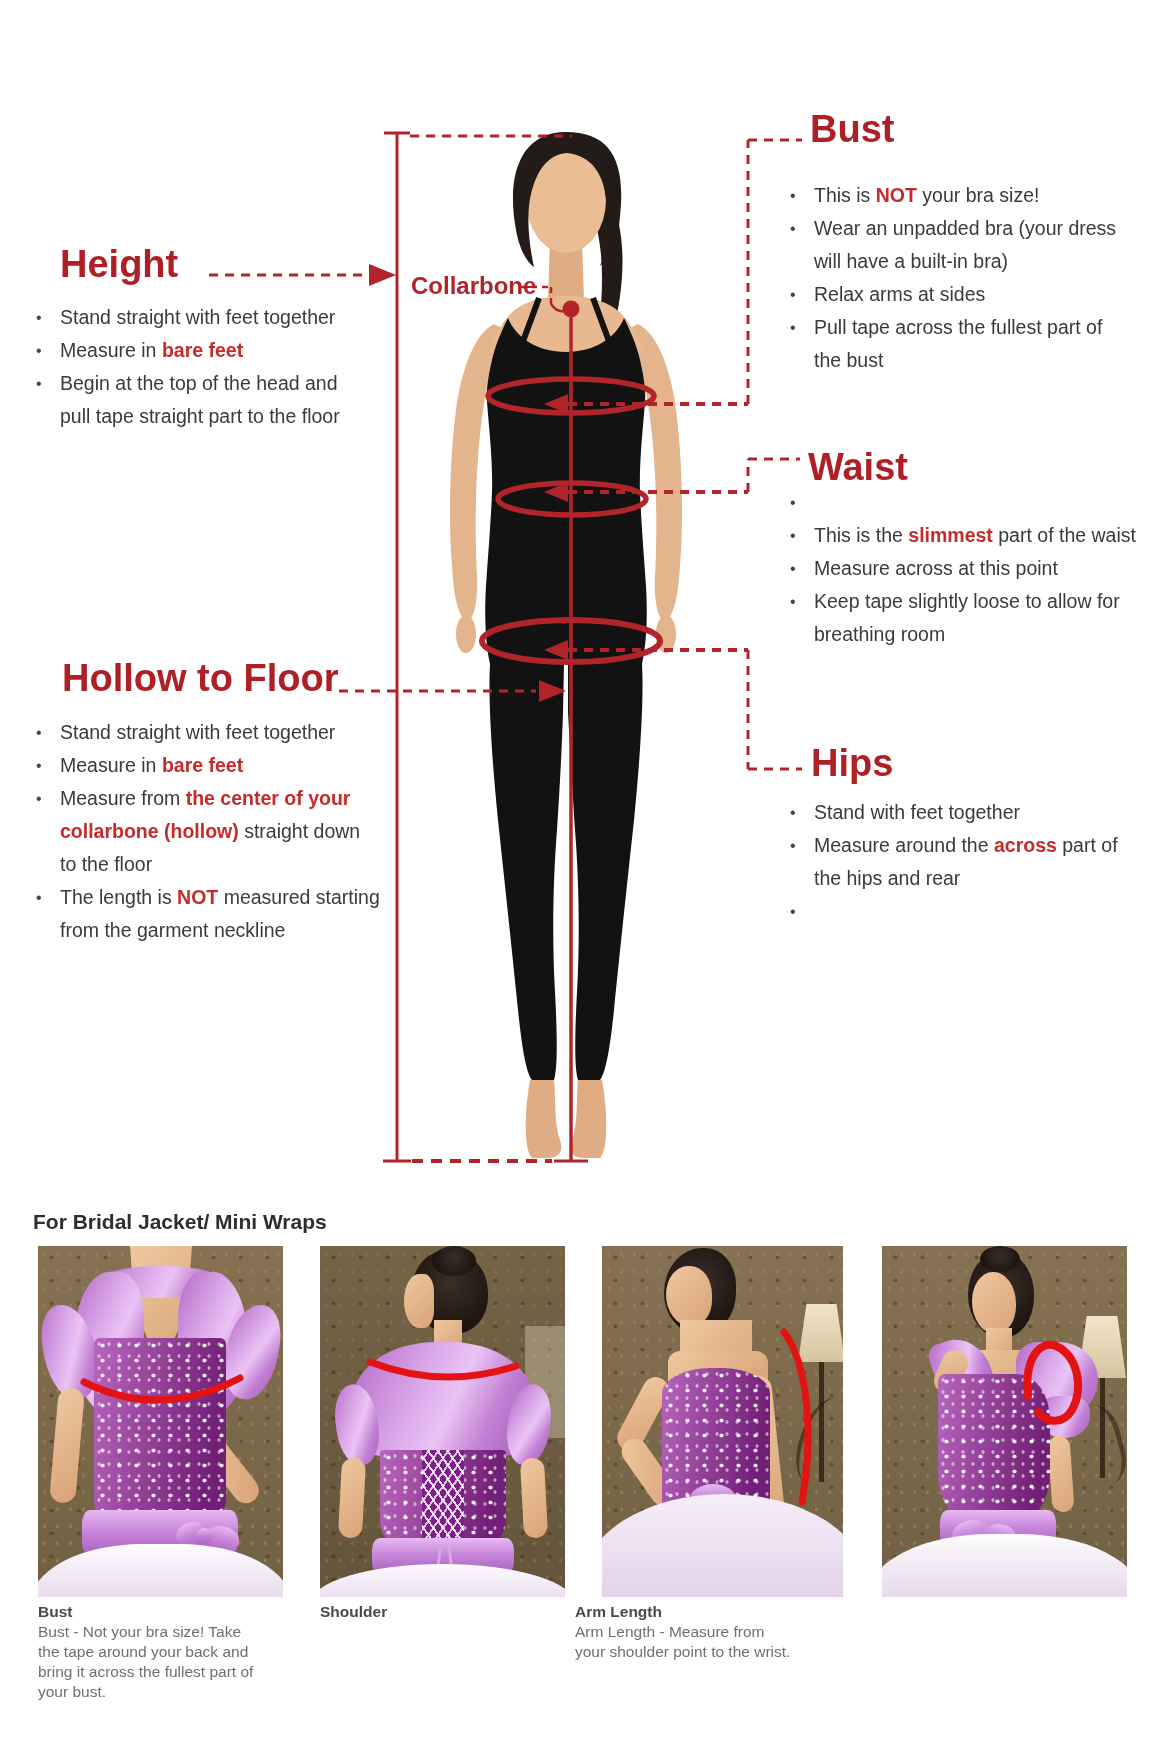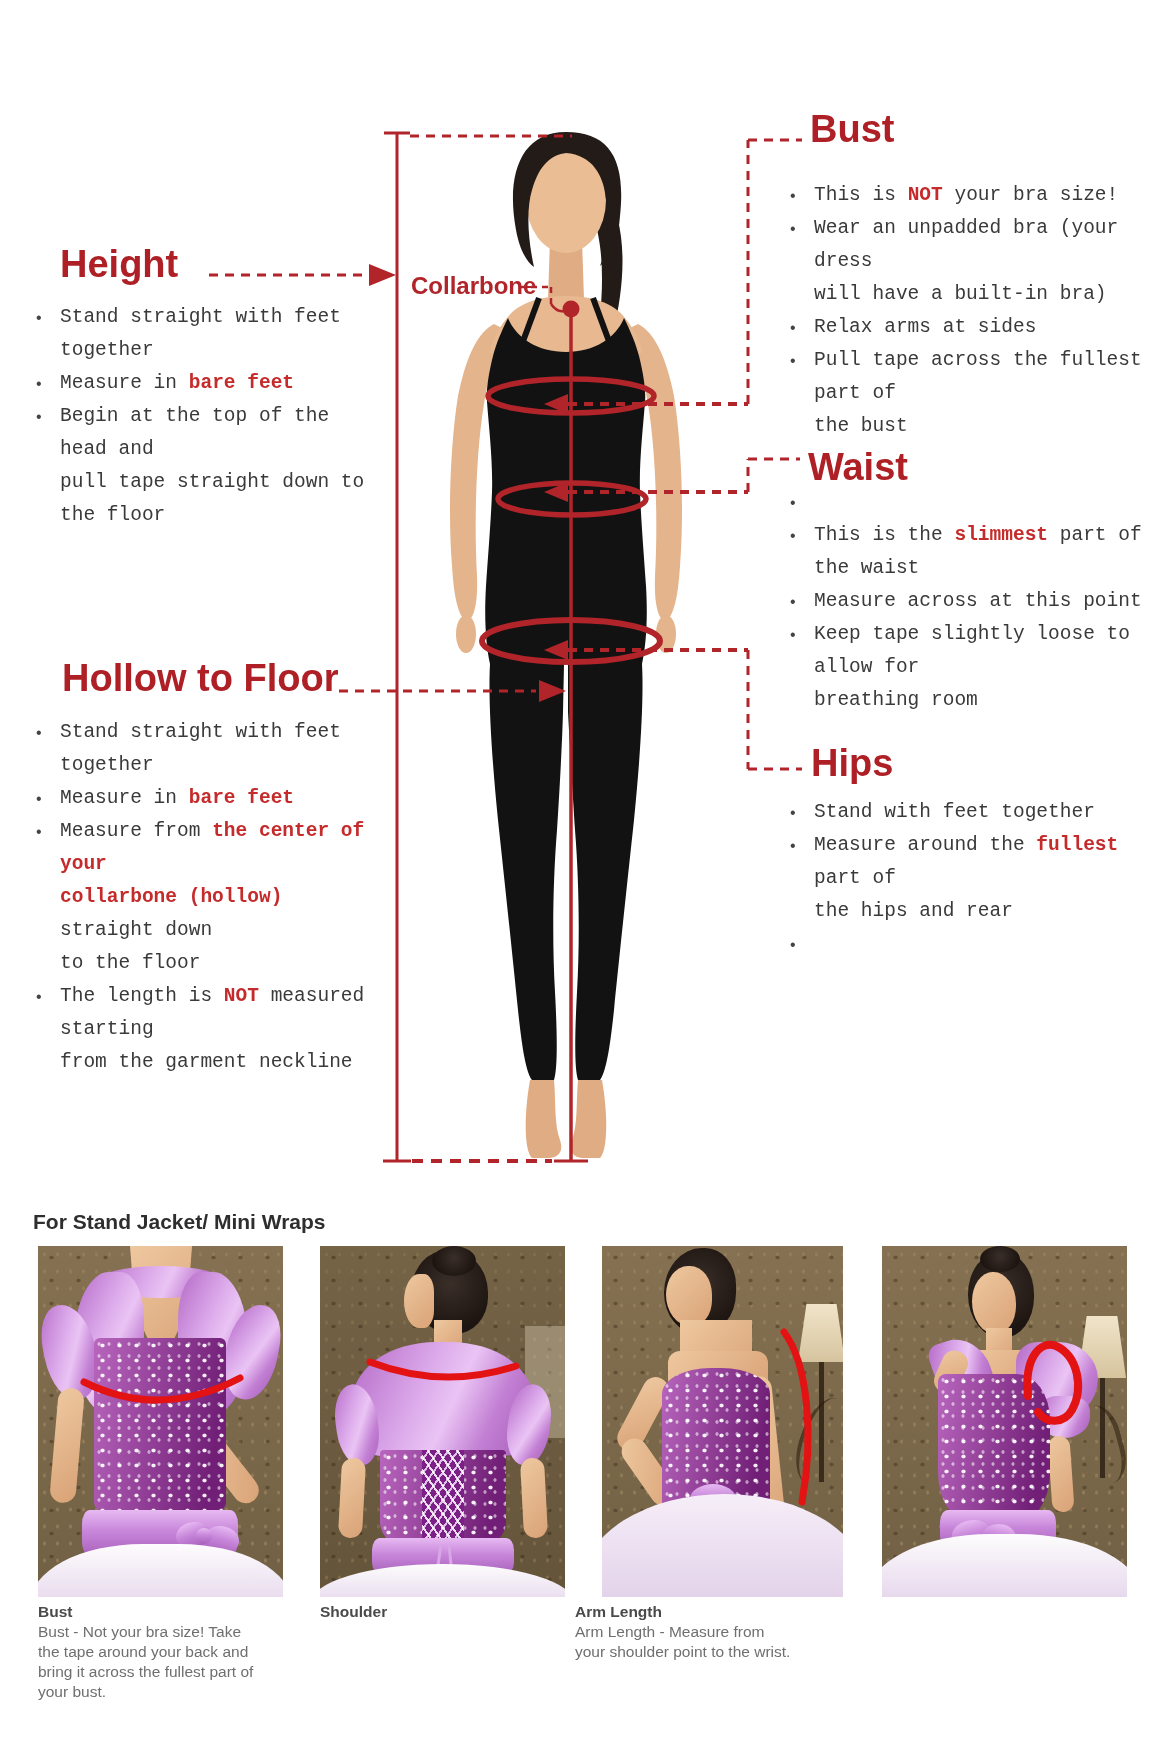--- a/index.html
+++ b/index.html
@@ -5,21 +5,21 @@
   html,body{margin:0;padding:0;background:#fff;}
   .page{position:relative;width:1168px;height:1752px;background:#ffffff;overflow:hidden;
         font-family:"Liberation Sans","DejaVu Sans",sans-serif;}
   .abs{position:absolute;}
   
   .red-title{position:absolute;font-size:38px;font-weight:bold;color:#ae2025;letter-spacing:0px;white-space:nowrap;}
   
   .blist{position:absolute;font-size:19.5px;color:#3a3a3a;}
   .brow{display:flex;align-items:flex-start;line-height:33px;}
   .b-dot{width:24px;flex:0 0 24px;font-size:16px;color:#444;text-align:left;padding-left:4px;}
-  .b-txt{white-space:pre-line;font-family:Liberation Mono, monospace;}
+  .b-txt{white-space:pre-line;}
   .em{color:#c52b2b;font-weight:bold;}
   .collarbone{position:absolute;font-size:24px;font-weight:bold;color:#b0242a;white-space:nowrap;}
   
   .section-heading{position:absolute;font-size:21px;font-weight:bold;color:#2e2e2e;white-space:nowrap;}
   .caption{position:absolute;width:262px;}
   .cap-title{font-size:15.5px;font-weight:bold;color:#4a4a4a;line-height:20px;}
   .cap-text{font-size:15.5px;color:#6f6f6f;line-height:20px;white-space:pre-line;}
   
   .photo{position:absolute;overflow:hidden;background:#94805f;}
   .photo>div{position:absolute;}
@@ -122,21 +122,21 @@
         <span class="b-dot">•</span>
         <span class="b-txt"><span>Stand straight with feet together</span></span>
       </div>
       <div class="brow">
         <span class="b-dot">•</span>
         <span class="b-txt"><span>Measure in </span><span class="em">bare feet</span></span>
       </div>
       <div class="brow">
         <span class="b-dot">•</span>
         <span class="b-txt"><span>Begin at the top of the head and
-pull tape straight down to the floor</span></span>
+pull tape straight part to the floor</span></span>
       </div>
     </div>
 
   <div class="red-title" style="left:62px;top:657px">Hollow to Floor</div>
   <div class="blist" style="left:32px;top:716px;width:350px">
       <div class="brow">
         <span class="b-dot">•</span>
         <span class="b-txt"><span>Stand straight with feet together</span></span>
       </div>
       <div class="brow">
@@ -201,29 +201,29 @@
     </div>
 
   <div class="red-title" style="left:811px;top:742px">Hips</div>
   <div class="blist" style="left:786px;top:796px;width:360px">
       <div class="brow">
         <span class="b-dot">•</span>
         <span class="b-txt"><span>Stand with feet together</span></span>
       </div>
       <div class="brow">
         <span class="b-dot">•</span>
-        <span class="b-txt"><span>Measure around the </span><span class="em">fullest</span><span> part of
+        <span class="b-txt"><span>Measure around the </span><span class="em">across</span><span> part of
 the hips and rear</span></span>
       </div>
       <div class="brow">
         <span class="b-dot">•</span>
       </div>
     </div>
 
-  <div class="section-heading" style="left:33px;top:1210px">For Stand Jacket/ Mini Wraps</div>
+  <div class="section-heading" style="left:33px;top:1210px">For Bridal Jacket/ Mini Wraps</div>
 
   <div class="photo" style="left:38px;top:1246px;width:245px;height:351px">
     <div class="wall"></div>
     <div class="skin" style="left:92px;top:0;width:62px;height:120px;clip-path:polygon(0 0,100% 0,92% 55%,50% 100%,8% 55%)"></div>
     <div class="lilac" style="left:58px;top:20px;width:130px;height:32px;border-radius:50%"></div>
     <div class="lilac" style="left:36px;top:26px;width:70px;height:142px;border-radius:60% 40% 30% 60%"></div>
     <div class="lilac" style="left:140px;top:26px;width:70px;height:142px;border-radius:40% 60% 60% 30%"></div>
     <div class="lilac" style="left:6px;top:58px;width:52px;height:96px;border-radius:45% 55% 50% 50%;transform:rotate(-12deg)"></div>
     <div class="lilac" style="left:188px;top:58px;width:52px;height:96px;border-radius:55% 45% 50% 50%;transform:rotate(12deg)"></div>
     <div class="skin" style="left:16px;top:142px;width:26px;height:115px;border-radius:13px;transform:rotate(5deg)"></div>

